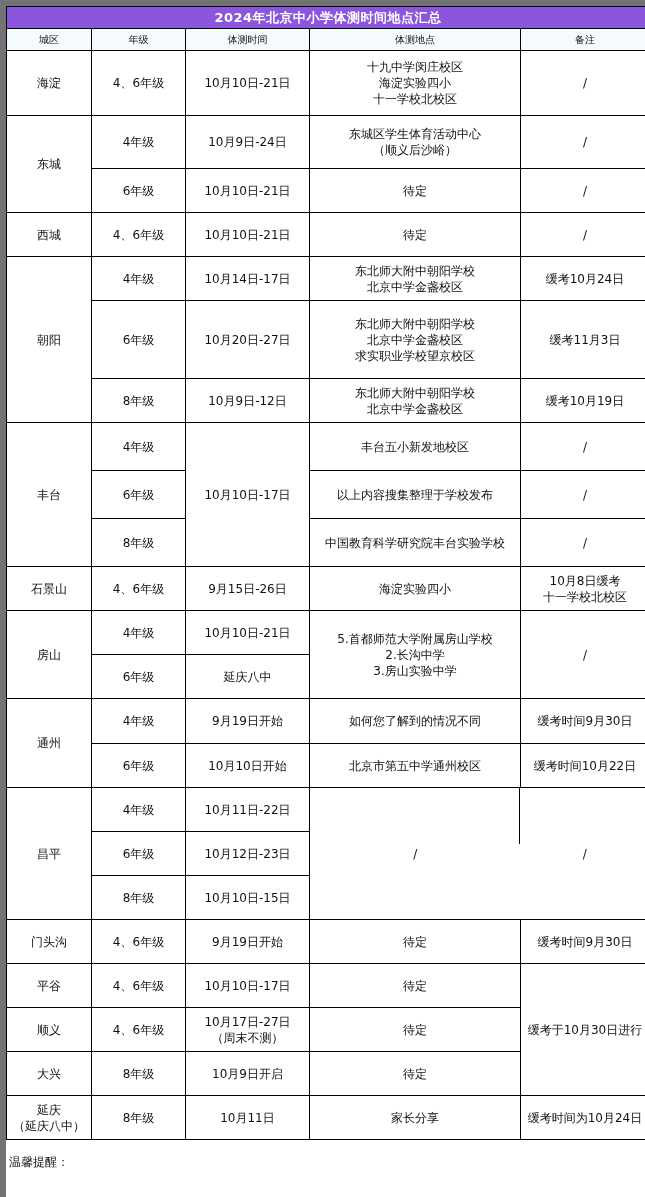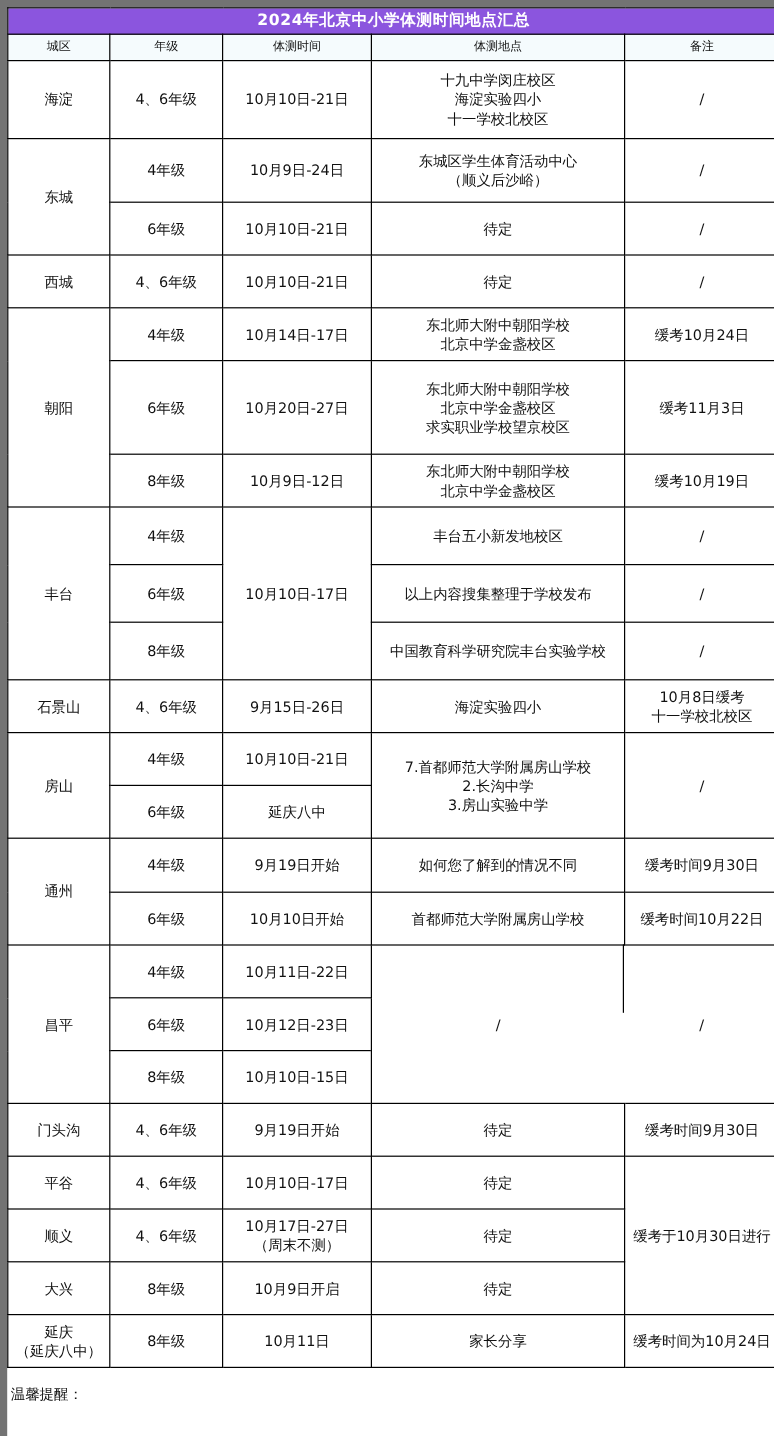--- a/index.html
+++ b/index.html
@@ -119,41 +119,41 @@
     <td>9月15日-26日</td>
     <td>海淀实验四小</td>
     <td>10月8日缓考
 十一学校北校区</td>
   </tr>
 
   <tr style="height:44px">
     <td rowspan="2">房山</td>
     <td>4年级</td>
     <td>10月10日-21日</td>
-    <td rowspan="2">7.首都师范大学附属房山学校
+    <td rowspan="2">5.首都师范大学附属房山学校
 2.长沟中学
 3.房山实验中学</td>
     <td rowspan="2">/</td>
   </tr>
   <tr style="height:44px">
     <td>6年级</td>
     <td>延庆八中</td>
   </tr>
 
   <tr style="height:45px">
     <td rowspan="2">通州</td>
     <td>4年级</td>
     <td>9月19日开始</td>
     <td>如何您了解到的情况不同</td>
     <td>缓考时间9月30日</td>
   </tr>
   <tr style="height:44px">
     <td>6年级</td>
     <td>10月10日开始</td>
-    <td>首都师范大学附属房山学校</td>
+    <td>北京市第五中学通州校区</td>
     <td>缓考时间10月22日</td>
   </tr>
 
   <tr style="height:44px">
     <td rowspan="3">昌平</td>
     <td>4年级</td>
     <td>10月11日-22日</td>
     <td rowspan="3" class="nob-r">/</td>
     <td rowspan="3" class="nob-l">/</td>
   </tr>

